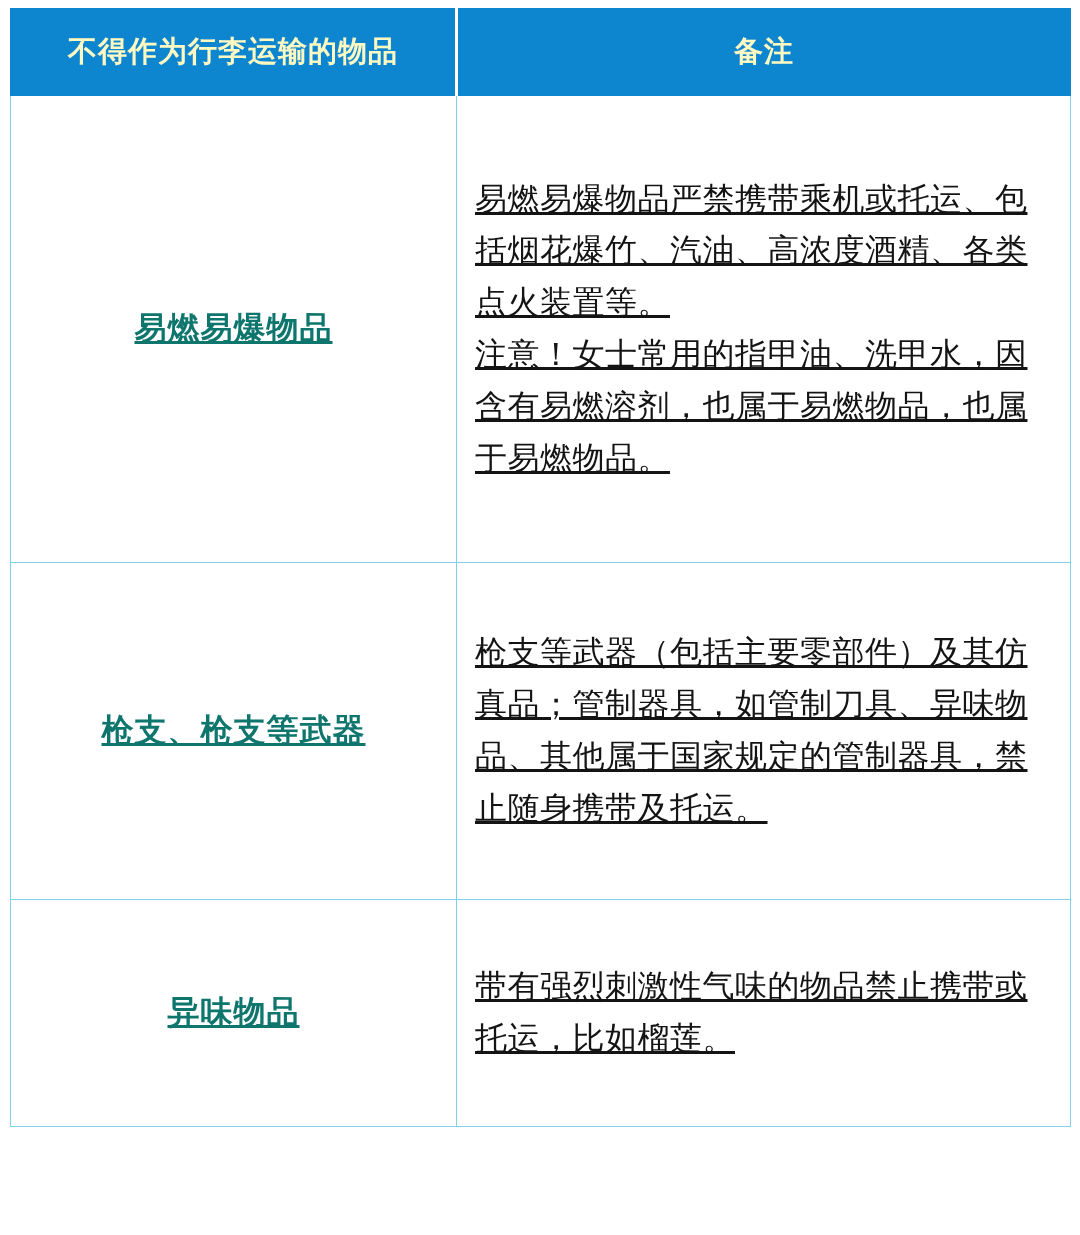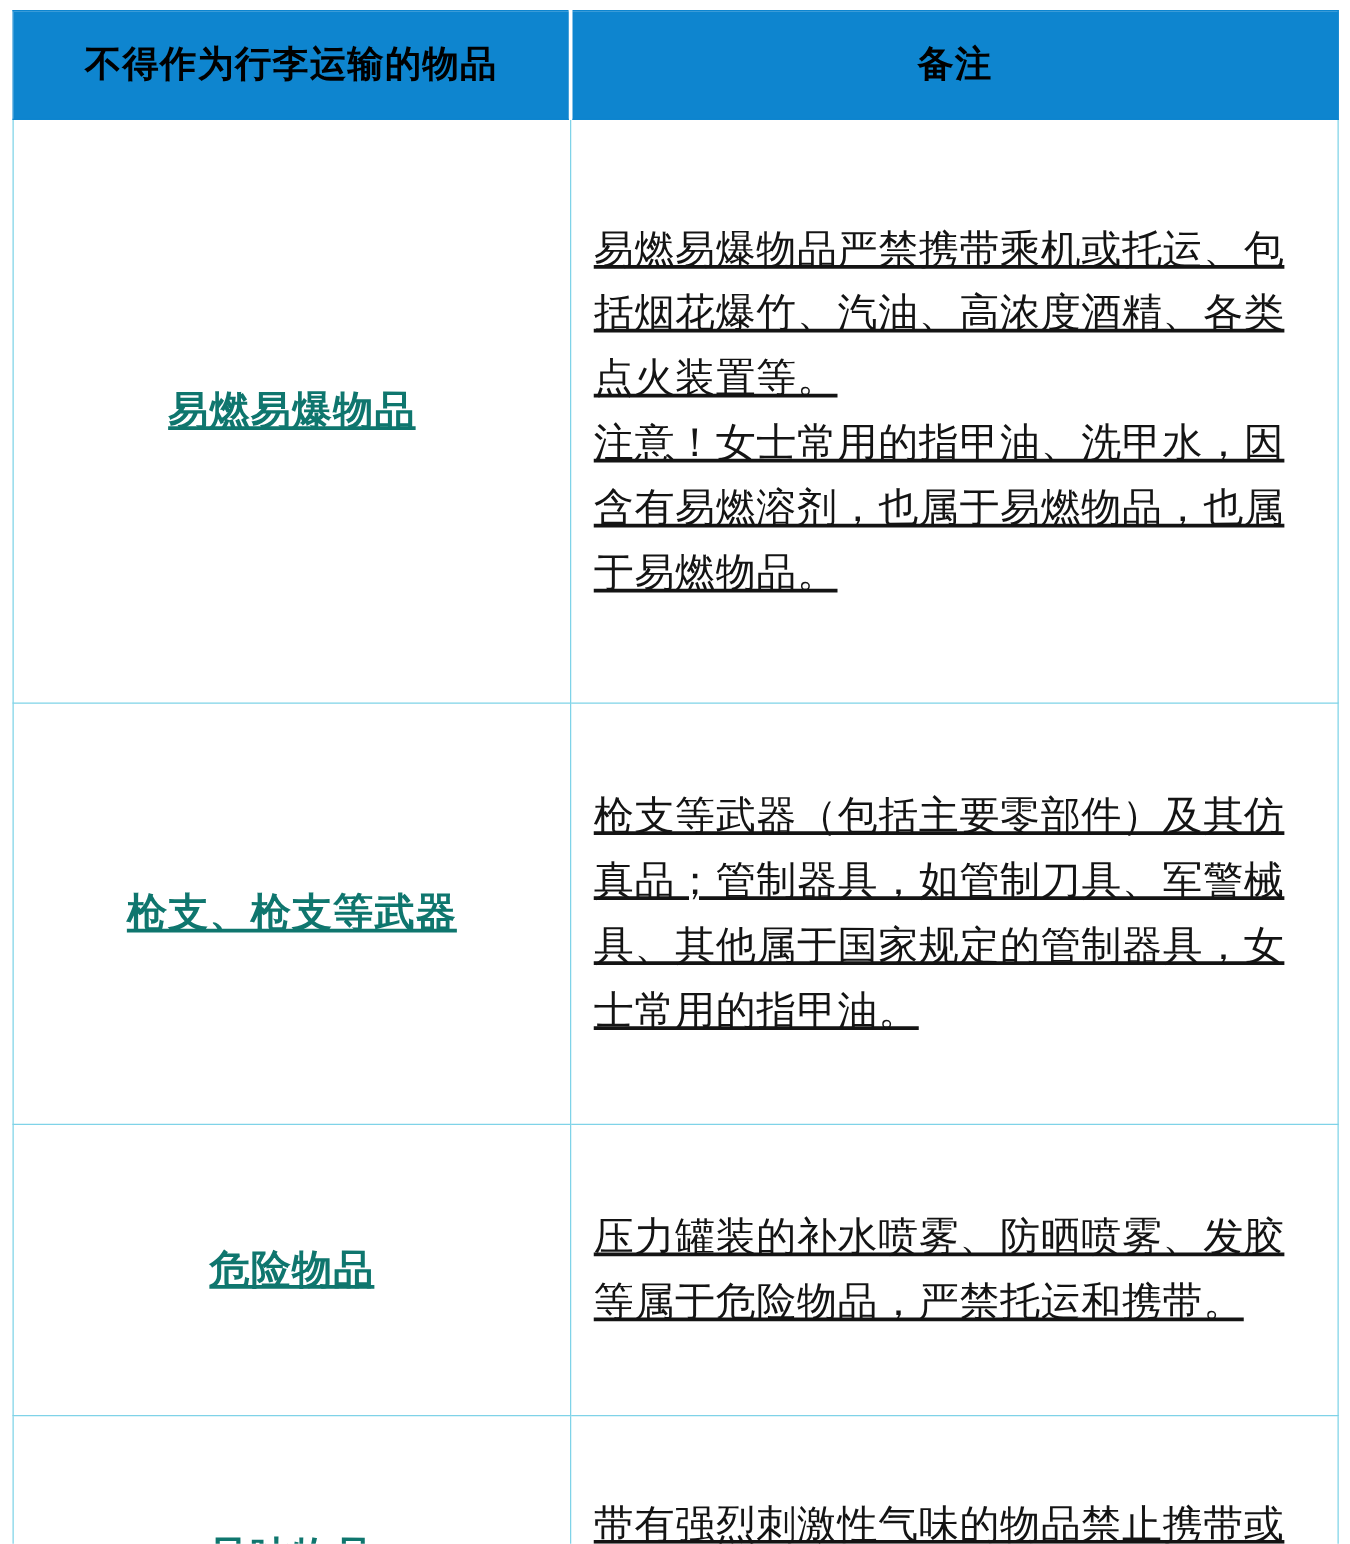--- a/index.html
+++ b/index.html
@@ -22,21 +22,21 @@
   table.prohibited-items {
     border-collapse: collapse;
     table-layout: fixed;
     width: 1060px;
   }
   table.prohibited-items col.col-item { width: 446px; }
   table.prohibited-items col.col-note { width: 614px; }
 
   thead th {
     background: #0e85cf;
-    color: #000000;
+    color: #fef9c3;
     font-size: 29px;
     font-weight: bold;
     text-align: center;
     letter-spacing: 1px;
     height: 86px;
     padding: 0 10px;
     border: 1px solid #0e85cf;
     vertical-align: middle;
     font-family: Liberation Serif, serif;
   }
@@ -92,27 +92,21 @@
       <tr class="row-flammable">
         <td class="cell-item">易燃易爆物品</td>
         <td class="cell-note">
           <p>易燃易爆物品严禁携带乘机或托运、包括烟花爆竹、汽油、高浓度酒精、各类点火装置等。</p>
           <p>注意！女士常用的指甲油、洗甲水，因含有易燃溶剂，也属于易燃物品，也属于易燃物品。</p>
         </td>
       </tr>
       <tr class="row-weapons">
         <td class="cell-item">枪支、枪支等武器</td>
         <td class="cell-note">
-          <p>枪支等武器（包括主要零部件）及其仿真品；管制器具，如管制刀具、军警械具、其他属于国家规定的管制器具，女士常用的指甲油。</p>
-        </td>
-      </tr>
-      <tr class="row-dangerous">
-        <td class="cell-item">危险物品</td>
-        <td class="cell-note">
-          <p>压力罐装的补水喷雾、防晒喷雾、发胶等属于危险物品，严禁托运和携带。</p>
+          <p>枪支等武器（包括主要零部件）及其仿真品；管制器具，如管制刀具、异味物品、其他属于国家规定的管制器具，禁止随身携带及托运。</p>
         </td>
       </tr>
       <tr class="row-odor">
         <td class="cell-item">异味物品</td>
         <td class="cell-note">
           <p>带有强烈刺激性气味的物品禁止携带或托运，比如榴莲。</p>
         </td>
       </tr>
     </tbody>
   </table>

